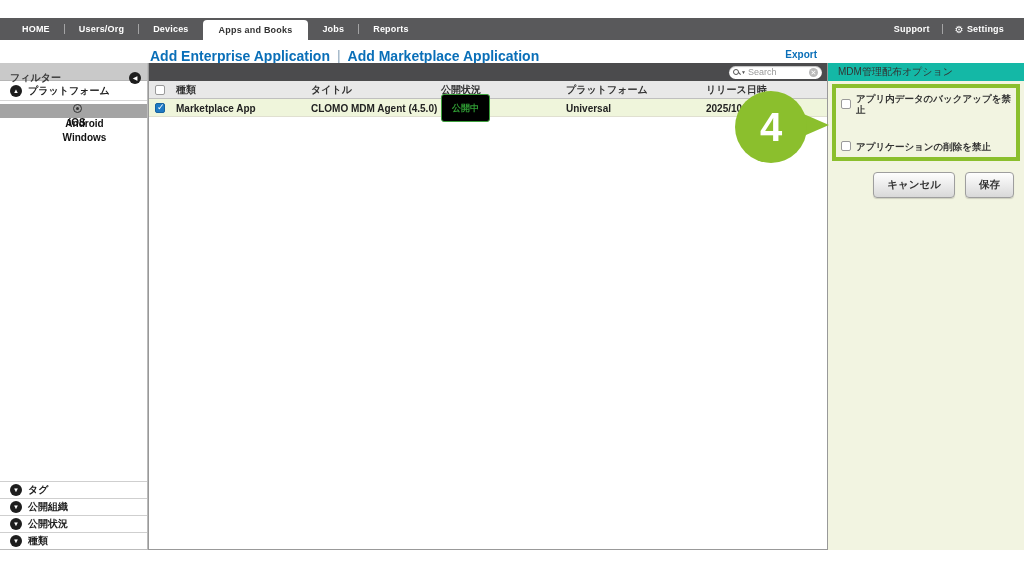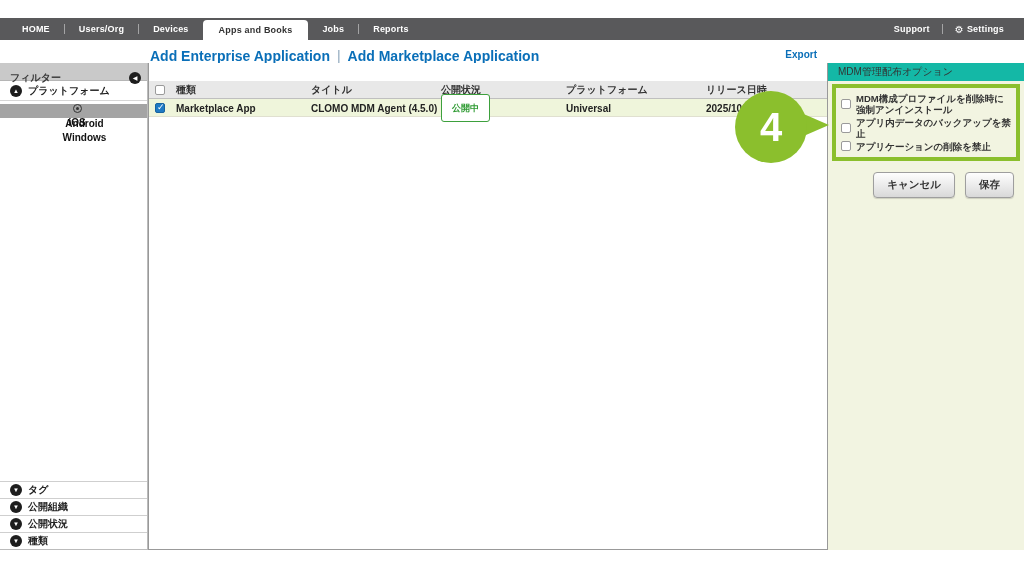--- a/index.html
+++ b/index.html
@@ -54,21 +54,21 @@
   .trow { position:absolute; left:0; top:36px; width:100%; height:18px; background:#EFF5DB; border-bottom:1px solid #e0e0d0; }
   .cell { position:absolute; top:0; height:18px; display:flex; align-items:center; font-size:10px; color:#222; }
   .cell.head { font-weight:bold; color:#333; }
   .cell.val { font-weight:bold; color:#222; }
   .c-check { left:6px; } .c-type { left:27px; } .c-title { left:162px; } .c-status { left:292px; } .c-plat { left:417px; } .c-date { left:557px; }
 
   .cb { width:10px; height:10px; border:1px solid #9a9a9a; background:#fff; border-radius:2px; flex:none; cursor:pointer; }
   .cb.checked { background:#1F7AC4; border-color:#18639f; position:relative; }
   .cb.checked::after { content:"✓"; position:absolute; left:1px; top:-2px; color:#fff; font-size:9px; font-weight:bold; }
 
-  .badge { display:inline-block; font-size:9px; font-weight:bold; color:#2F9B33; border:1px solid #3DA03D; background:#ffffff; border-radius:3px; padding:8px 10px; line-height:1.2; }
+  .badge { display:inline-block; font-size:9px; font-weight:bold; color:#2F9B33; border:1px solid #3DA03D; background:#000000; border-radius:3px; padding:8px 10px; line-height:1.2; }
 
   
   .panel { position:absolute; left:828px; top:63px; width:196px; height:487px; background:#F2F4E1; }
   .panel-header { height:18px; background:#14b8a6; display:flex; align-items:center; padding-left:10px; font-size:10px; color:#333; }
   .option-box { position:absolute; left:4px; top:21px; width:188px; height:77px; border:4px solid #8BBF2D; padding:5px 5px; display:flex; flex-direction:column; justify-content:space-between; }
   .opt { display:flex; align-items:center; gap:5px; }
   .opt .cb { background:#fff; }
   .opt-label { font-size:9.5px; font-weight:bold; color:#333; line-height:1.2; }
   .btn-row { position:absolute; right:10px; top:109px; display:flex; gap:10px; }
   .btn { background:linear-gradient(#fefefe,#d9d9d9); border:1px solid #9e9e9e; border-radius:4px; font-size:10.5px; font-weight:bold; color:#333; padding:5px 13px; cursor:pointer; box-shadow:0 1px 1px rgba(0,0,0,.15); font-family:"Liberation Sans","DejaVu Sans",sans-serif; }
@@ -161,20 +161,28 @@
       <div class="collapsed-row">
         <span class="circle-icon">
             <span class="g">▼</span>
           </span>
         <span class="label">種類</span>
       </div>
     </div>
   </div>
 
   <div class="table-wrap">
+    <div class="table-darkbar">
+      <div class="search-pill">
+        <span class="mag"></span>
+        <span class="mag-caret">▼</span>
+        <span class="search-ph">Search</span>
+        <span class="clear-btn">✕</span>
+      </div>
+    </div>
     <div class="thead">
       <div class="cell c-check">
           <span class="cb"></span>
         </div>
       <div class="cell head c-type">種類</div>
       <div class="cell head c-title">タイトル</div>
       <div class="cell head c-status">公開状況</div>
       <div class="cell head c-plat">プラットフォーム</div>
       <div class="cell head c-date">リリース日時</div>
     </div>
@@ -190,24 +198,20 @@
       <div class="cell val c-plat">Universal</div>
       <div class="cell val c-date">2025/10/</div>
     </div>
   </div>
 
   <div class="panel">
     <div class="panel-header">MDM管理配布オプション</div>
     <div class="option-box">
       <div class="opt">
         <span class="cb"></span>
-        <span class="opt-label">MDM構成プロファイルを削除時に強制アンインストール</span>
-      </div>
-      <div class="opt">
-        <span class="cb"></span>
         <span class="opt-label">アプリ内データのバックアップを禁止</span>
       </div>
       <div class="opt">
         <span class="cb"></span>
         <span class="opt-label">アプリケーションの削除を禁止</span>
       </div>
     </div>
     <div class="btn-row">
       <button class="btn">キャンセル</button>
       <button class="btn">保存</button>

